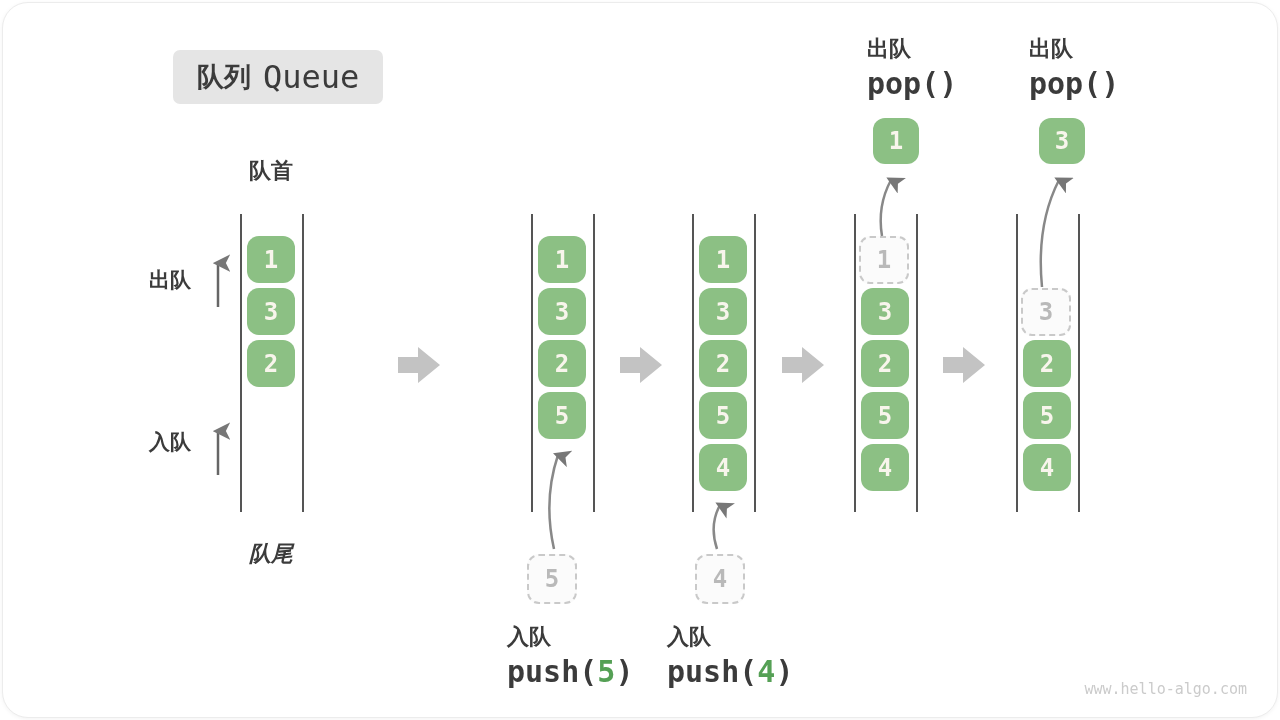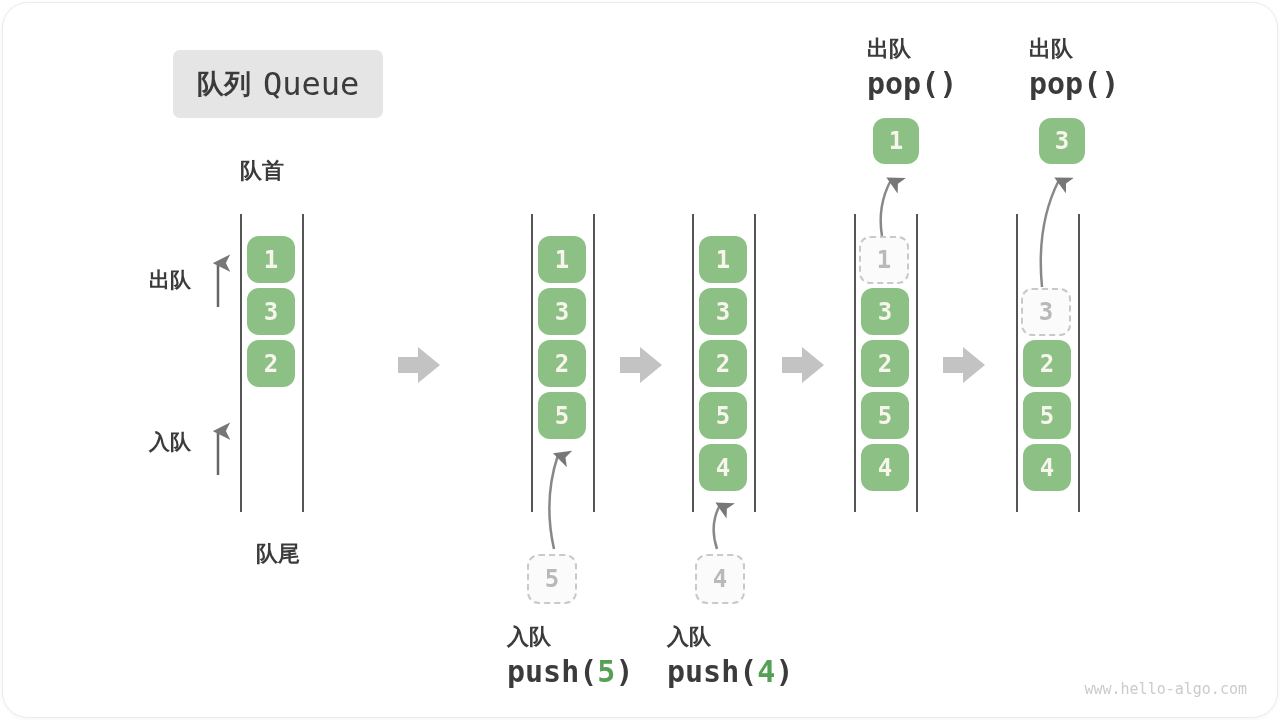--- a/index.html
+++ b/index.html
@@ -1,63 +1,63 @@
 <!DOCTYPE html>
 <html><head>
 <meta charset="utf-8">
 <style>
   html,body{margin:0;padding:0;width:1280px;height:720px;background:#ffffff;overflow:hidden;
     font-family:"Liberation Sans", sans-serif;}
   .canvas{position:absolute;left:2px;top:2px;width:1274px;height:714px;background:#ffffff;
     border:1px solid #ececec;border-radius:26px;box-shadow:0 1px 4px rgba(0,0,0,.05);}
   .abs{position:absolute;}
   
-  .title-badge{left:170px;top:47px;height:68px;padding:0 24px;background:#e5e5e5;border-radius:7px;
+  .title-badge{left:170px;top:47px;height:54px;padding:0 24px;background:#e5e5e5;border-radius:7px;
     display:flex;align-items:center;gap:12px;}
   .title-zh{font-size:27px;font-weight:bold;color:#3b3b3b;}
   .title-en{font-family:"DejaVu Sans Mono", monospace;font-size:32px;color:#3b3b3b;}
   
   .queue{top:211px;width:64px;height:298px;}
   .chline{position:absolute;top:0;width:2px;height:298px;background:#555;}
   .chline.l{left:0;} .chline.r{left:62px;}
   .cell{position:absolute;left:7px;width:48px;height:47px;border-radius:12px;
     display:flex;align-items:center;justify-content:center;
     font-family:"DejaVu Sans Mono", monospace;font-weight:bold;font-size:24px;}
   .cell.filled{background:#8cc084;color:#f8f5ec;}
   .cell.removed{background:#fbfbfb;border:2px dashed #c9c9c9;color:#b9b9b9;left:5px;width:46px;height:44px;border-radius:11px;}
   .r1{top:22px}.r2{top:74px}.r3{top:126px}.r4{top:178px}.r5{top:230px}
   
   .free-cell{width:46px;height:46px;border-radius:12px;display:flex;align-items:center;justify-content:center;
     font-family:"DejaVu Sans Mono", monospace;font-weight:bold;font-size:24px;}
   .free-cell.filled{background:#8cc084;color:#f8f5ec;}
   .free-cell.dashed{background:#fbfbfb;border:2px dashed #c9c9c9;color:#b9b9b9;}
   
   .lbl{color:#3b3b3b;font-weight:bold;font-size:22px;}
-  .lbl-center{width:62px;}
+  .lbl-center{width:62px;text-align:center;}
   .side-lbl{width:58px;text-align:right;font-weight:bold;font-size:21px;color:#3b3b3b;}
   .op{line-height:35px;}
   .op .zh{font-size:22px;font-weight:bold;color:#3b3b3b;}
   .op .code{font-family:"DejaVu Sans Mono", monospace;font-size:30px;color:#3b3b3b;font-weight:bold;}
   .op .code .green-arg{color:#55a055;}
   .watermark{width:215px;text-align:right;font-family:"DejaVu Sans Mono", monospace;
     font-size:15px;color:#cbcbcb;}
   svg.overlay{position:absolute;left:0;top:0;pointer-events:none;}
 </style>
 </head>
 <body>
 
 <div class="canvas">
 
   <div class="abs title-badge">
     <span class="title-zh">队列</span>
     <span class="title-en">Queue</span>
   </div>
 
   <div class="abs lbl lbl-center" style="left:237px;top:153px;">队首</div>
-  <div class="abs lbl lbl-center" style="left:253px;top:536px;">队尾</div>
+  <div class="abs lbl lbl-center" style="left:237px;top:536px;font-style:italic;">队尾</div>
   <div class="abs side-lbl" style="left:130px;top:263px;">出队</div>
   <div class="abs side-lbl" style="left:130px;top:425px;">入队</div>
 
   <div class="abs queue" style="left:237px;">
     <div class="chline l"></div>
     <div class="chline r"></div>
     <div class="cell filled r1">1</div>
     <div class="cell filled r2">3</div>
     <div class="cell filled r3">2</div>
   </div>

